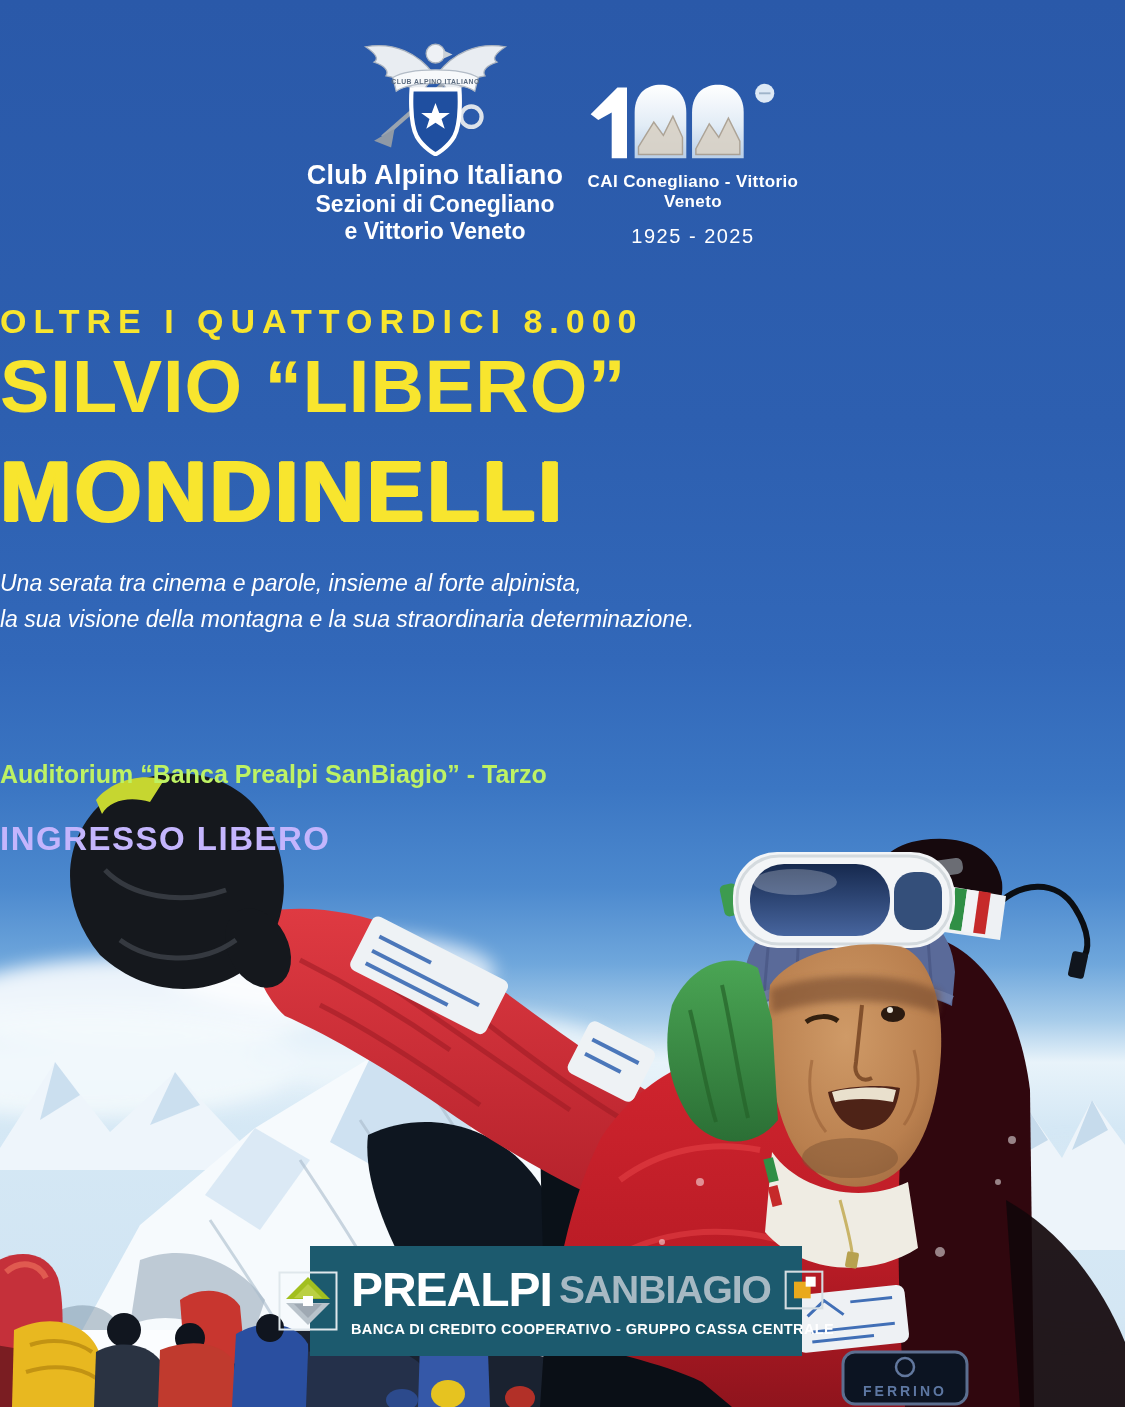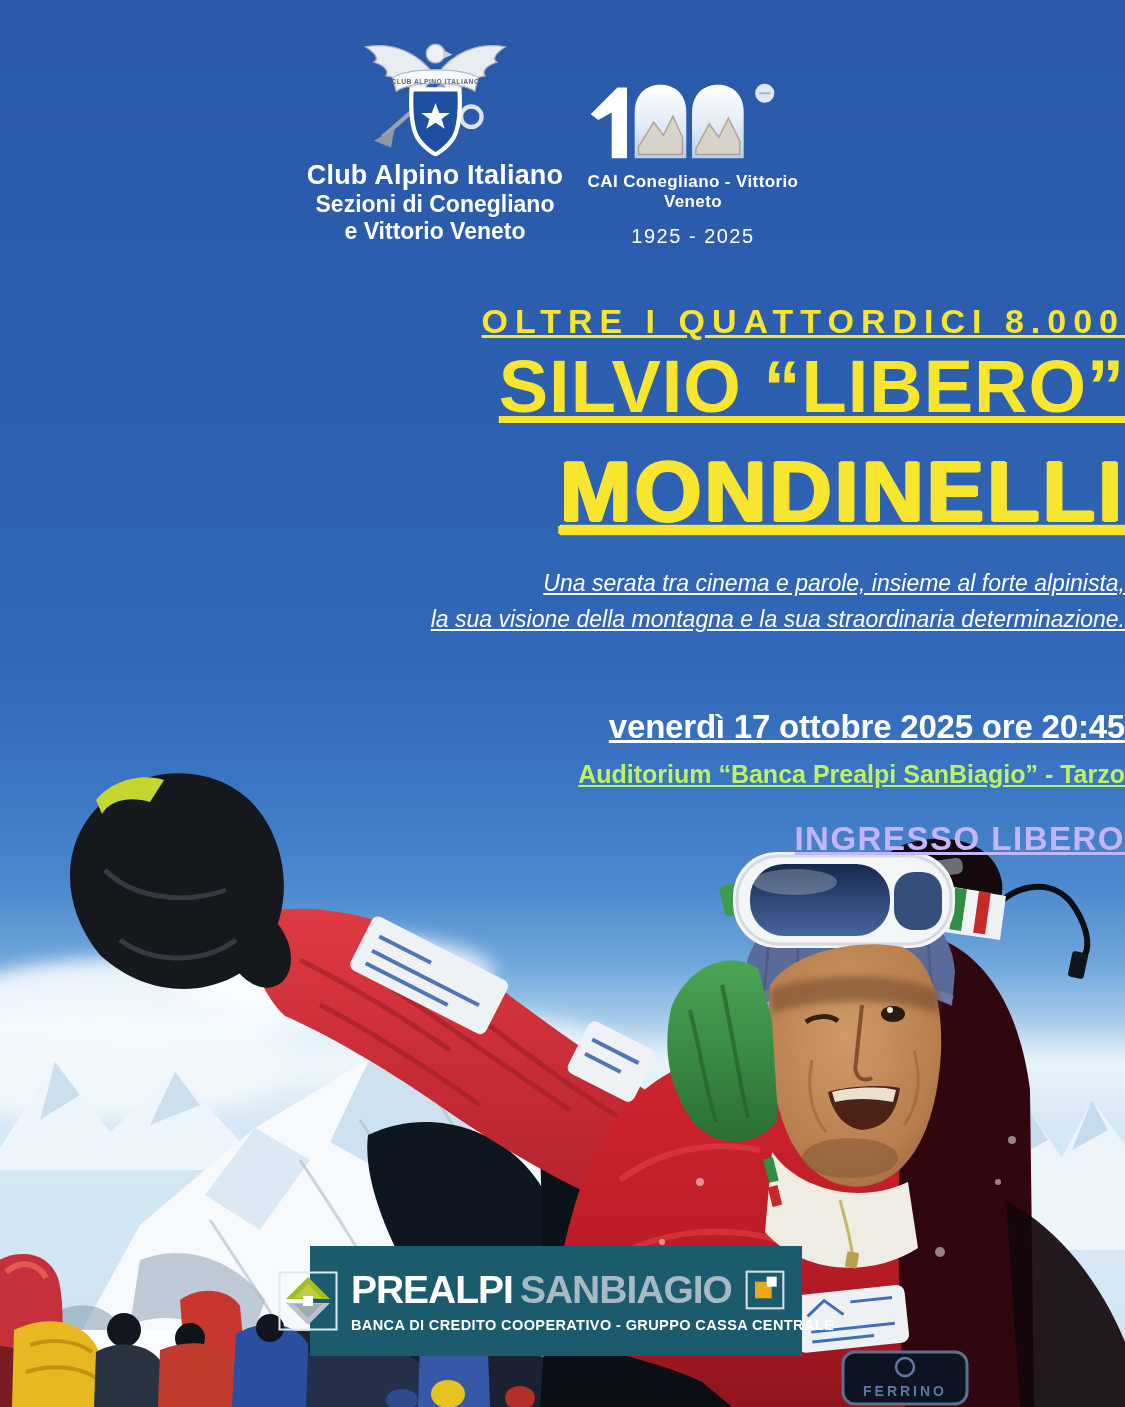--- a/index.html
+++ b/index.html
@@ -1,48 +1,48 @@
 <!DOCTYPE html>
 <html><head>
 <meta charset="utf-8">
 <style>
   html,body{margin:0;padding:0;background:#10141c;}
   .poster{
     position:relative;width:1125px;height:1407px;overflow:hidden;
     font-family:"Liberation Sans",sans-serif;background:#2b5cad;
   }
   .poster svg.scene{position:absolute;left:0;top:0;width:1125px;height:1407px;display:block;}
-  .abs{position:absolute;left:0;right:0;text-align:right;text-decoration:underline;}
+  .abs{position:absolute;left:0;right:0;text-align:left;}
   
   .cai-block{position:absolute;left:280px;top:28px;width:310px;text-align:center;color:#fff;}
   .cai-title{font-size:27px;font-weight:700;letter-spacing:.2px;margin-top:4px;}
   .cai-sub{font-size:23px;font-weight:700;line-height:1.18;}
   .cent-block{position:absolute;left:568px;top:78px;width:250px;text-align:center;color:#fff;}
   .cent-caption1{font-size:17px;font-weight:700;letter-spacing:.4px;margin-top:6px;}
   .cent-caption2{font-size:20px;font-weight:400;letter-spacing:1.5px;margin-top:13px;}
   
   .kicker{top:302px;font-size:34px;font-weight:700;letter-spacing:7px;color:#f8e52e;}
   .title1{top:344px;font-size:74px;font-weight:700;letter-spacing:1px;color:#f8e52e;}
   .title2{
     top:442px;font-size:86px;font-weight:700;letter-spacing:3px;color:#f8e52e;
     text-shadow:1.6px 0 #f8e52e,-1.6px 0 #f8e52e,0 1.2px #f8e52e,0 -1.2px #f8e52e;
   }
-  .desc{top:566px;font-size:23px;font-style:italic;color:#ffffff;line-height:1.55;padding-left:19px;}
+  .desc{top:566px;font-size:23px;font-style:italic;color:#ffffff;line-height:1.55;}
   .date-line{top:708px;font-size:33px;font-weight:700;color:#fff;letter-spacing:-.2px;}
   .venue-line{top:760px;font-size:25px;font-weight:700;color:#bef264;}
   .admission{top:820px;font-size:33px;font-weight:700;color:#c4b5fd;letter-spacing:1.5px;}
   
   .banner{
     position:absolute;left:310px;top:1246px;width:492px;height:110px;
     background:#1c5a6e;display:flex;align-items:center;justify-content:center;
   }
   .banner-inner{display:flex;align-items:center;gap:13px;}
   .banner-text{display:flex;flex-direction:column;}
   .brand-row{display:flex;align-items:center;gap:7px;line-height:1;}
-  .brand-primary{font-size:39px;font-weight:700;letter-spacing:-1px;color:#ffffff;}
+  .brand-primary{font-size:48px;font-weight:700;letter-spacing:-1px;color:#ffffff;}
   .brand-secondary{font-size:39px;font-weight:700;letter-spacing:-1px;color:#a7b9c3;}
   .cassa-mark{margin-left:6px;}
   .tagline{font-size:14.5px;font-weight:700;letter-spacing:.4px;color:#ffffff;margin-top:7px;white-space:nowrap;}
 </style>
 </head>
 <body>
 
 <div class="poster">
 
   <svg class="scene" viewBox="0 0 1125 1407" preserveAspectRatio="none" aria-hidden="true">
@@ -336,21 +336,20 @@
     <div class="cent-caption2">1925 - 2025</div>
   </div>
 
   <div class="abs kicker">OLTRE I QUATTORDICI 8.000</div>
   <div class="abs title1">SILVIO “LIBERO”</div>
   <div class="abs title2">MONDINELLI</div>
   <div class="abs desc">
     <div>Una serata tra cinema e parole, insieme al forte alpinista,</div>
     <div>la sua visione della montagna e la sua straordinaria determinazione.</div>
   </div>
-  <div class="abs date-line">venerdì 17 ottobre 2025 ore 20:45</div>
   <div class="abs venue-line">Auditorium “Banca Prealpi SanBiagio” - Tarzo</div>
   <div class="abs admission">INGRESSO LIBERO</div>
 
   <div class="banner">
     <div class="banner-inner">
       <svg width="60" height="60" viewBox="0 0 60 60" aria-hidden="true">
         <rect x="1.5" y="1.5" width="57" height="57" fill="none" stroke="#dfe7ec" stroke-width="2"></rect>
         <polygon points="30,6 52,28 8,28" fill="#a2bf1f"></polygon>
         <polygon points="30,13 44,27 16,27" fill="#c0d24a" opacity="0.85"></polygon>
         <polygon points="8,32 52,32 30,54" fill="#b9c3cb"></polygon>

